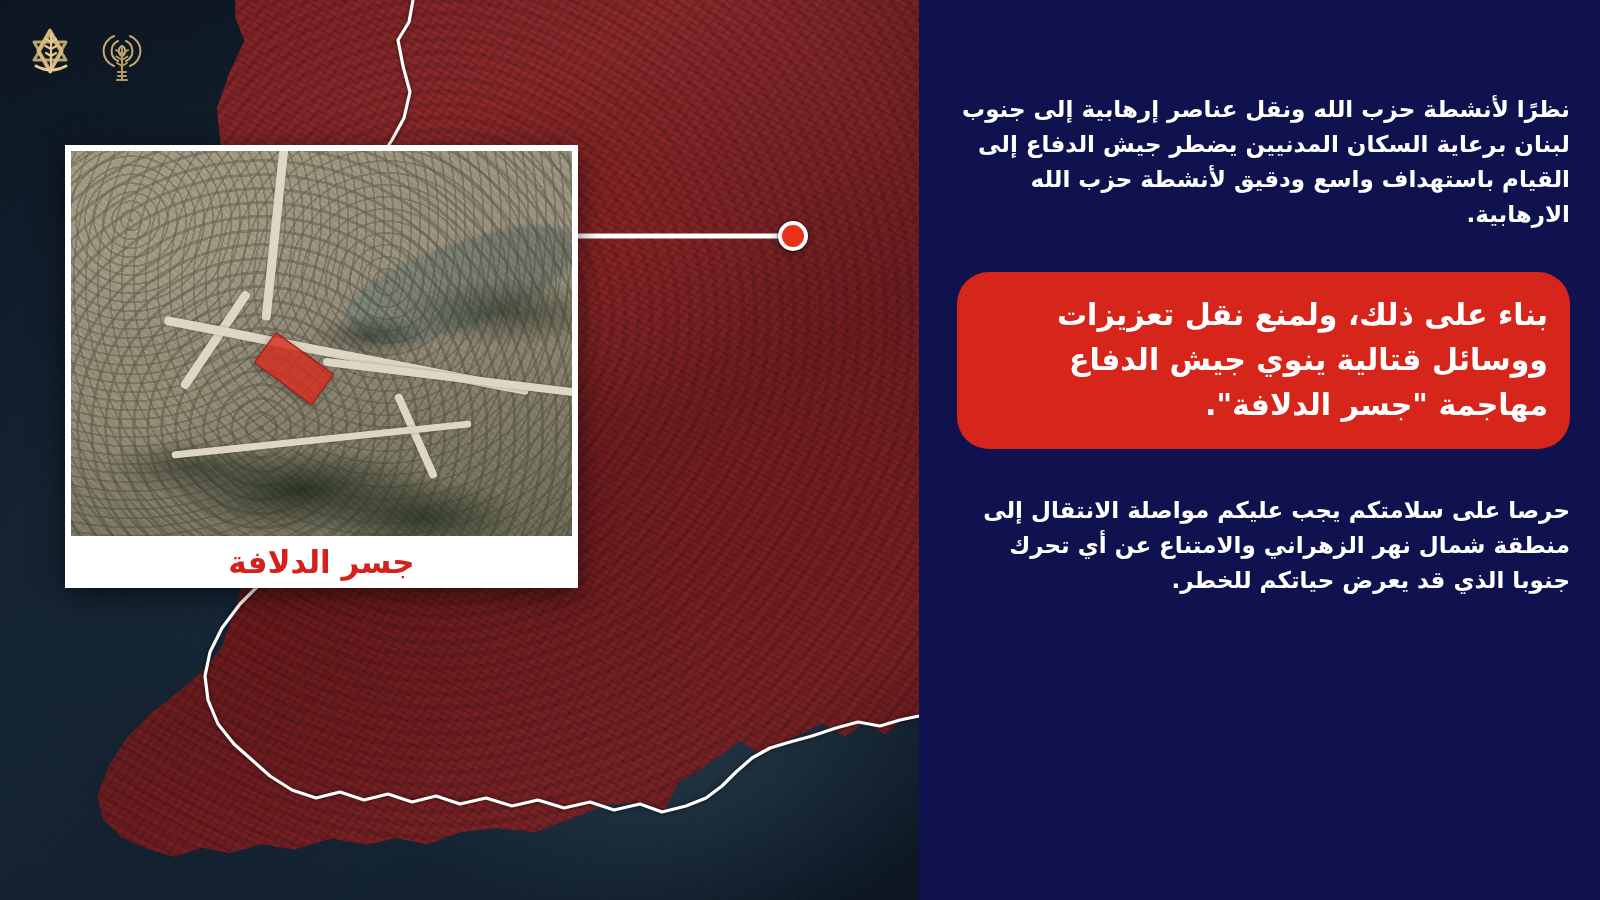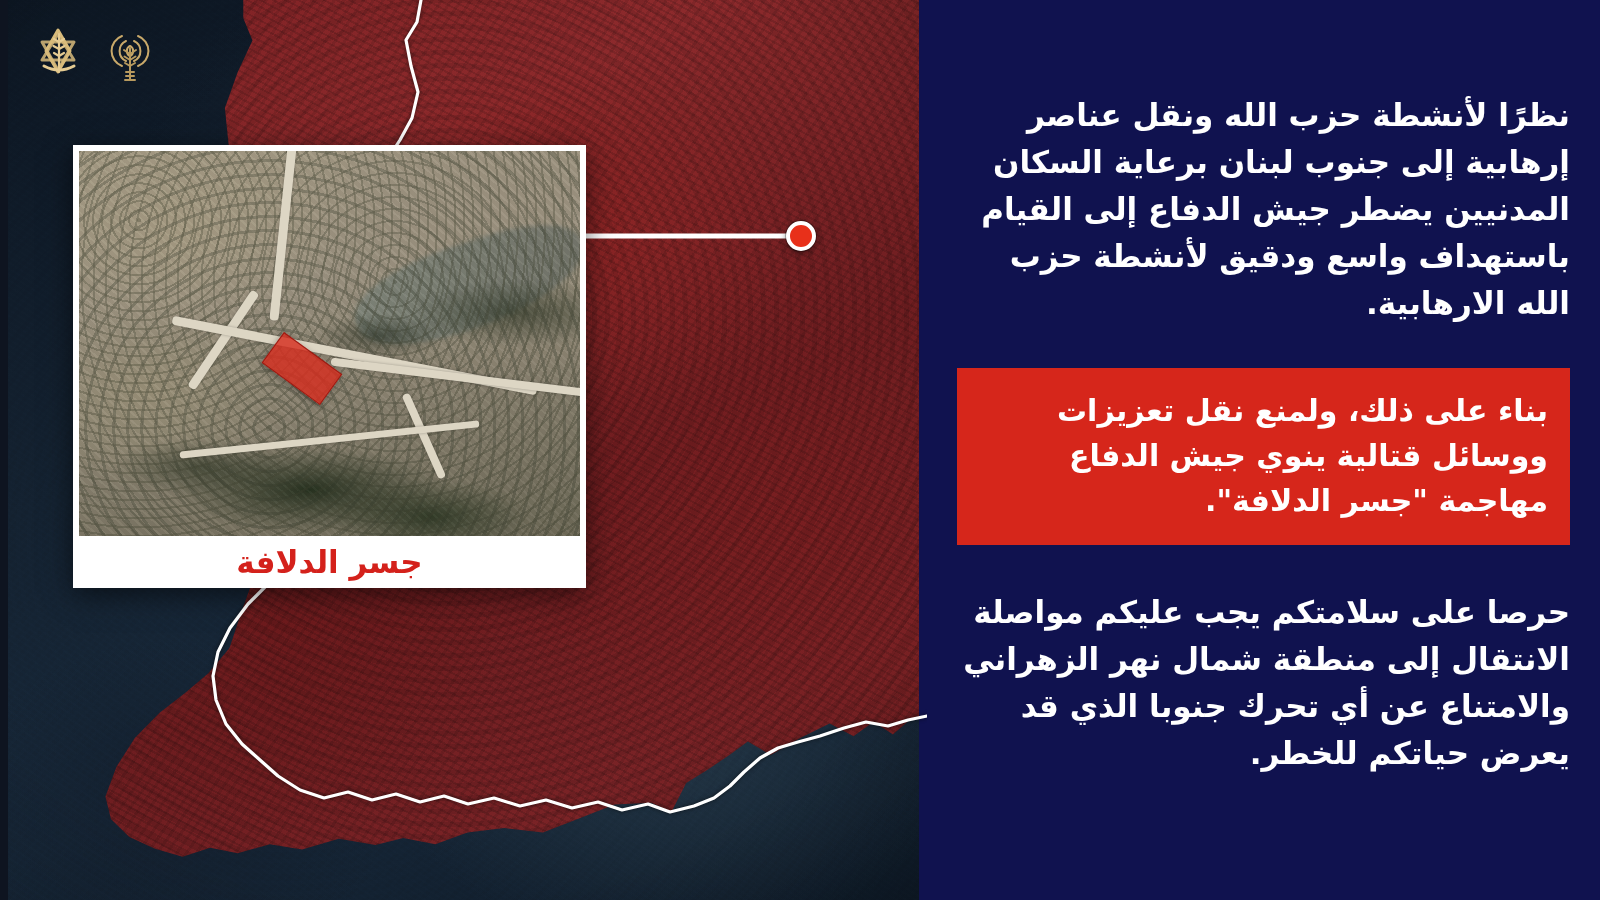--- a/index.html
+++ b/index.html
@@ -12,21 +12,21 @@
   .stage {
     position:relative;
     width:1600px; height:900px;
     background:#0e1420;
     overflow:hidden;
   }
 
   
   .map-pane {
     position:absolute;
-    left:8px; top:0;
+    left:0; top:0;
     width:919px; height:900px;
     overflow:hidden;
     background:#101b27;
   }
   
   .map-base {
     position:absolute; inset:0;
     background:
       radial-gradient(ellipse 420px 300px at 72% 82%, rgba(40,60,76,.75), rgba(0,0,0,0) 70%),
       radial-gradient(ellipse 300px 240px at 18% 90%, rgba(18,30,44,.9), rgba(0,0,0,0) 72%),
@@ -213,30 +213,31 @@
     position:absolute;
     left:919px; top:0;
     width:681px; height:900px;
     background:#10124f;
     padding:92px 30px 0 38px;
     text-align:right;
     direction:rtl;
   }
   .para {
     color:#ffffff;
-    font-size:31px;
+    font-size:23px;
     line-height:1.52;
     font-weight:bold;
     letter-spacing:0px;
   }
   .para-1 { margin-bottom:40px; }
   .highlight-block {
     background:#d6261b;
     padding:20px 22px 22px 22px;
     margin:10px 0 44px 0;
+    border-radius:32px;
   }
   .highlight-block .para { font-size:30px; line-height:1.5; }
   .para-3 { margin-top:18px; }
 </style>
 </head>
 <body>
 
 <div class="stage">
 
   <div class="map-pane">

